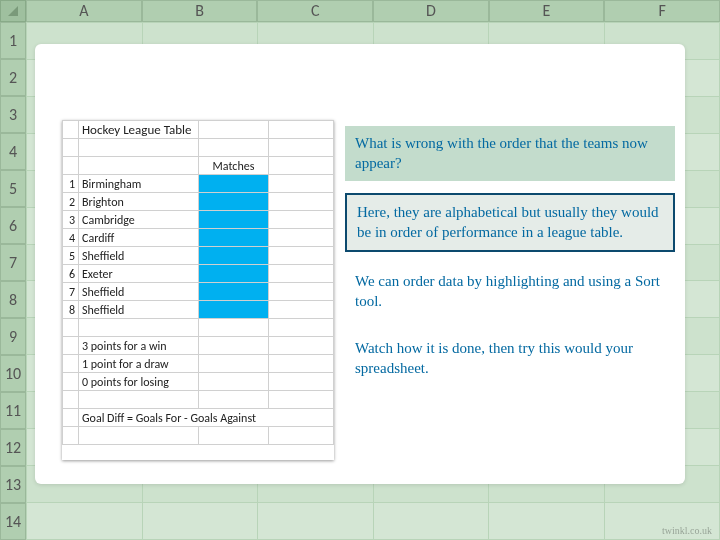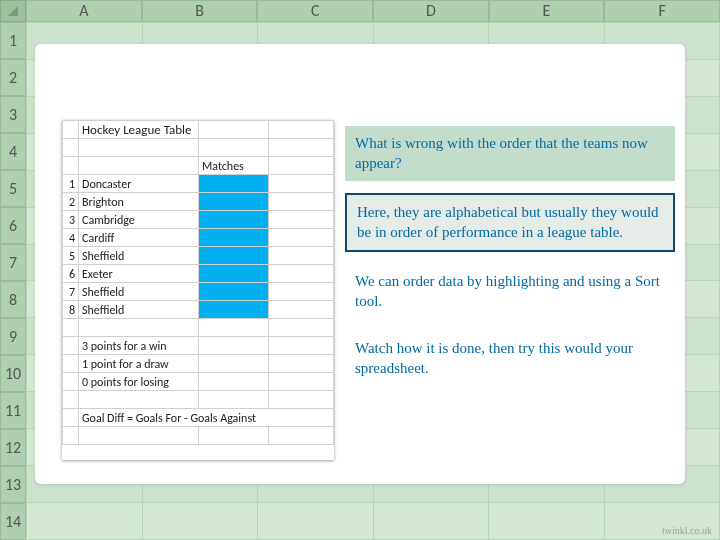--- a/index.html
+++ b/index.html
@@ -46,21 +46,21 @@
   width: 272px; height: 340px;
   background: #fff;
   box-shadow: 0 1px 3px rgba(0,0,0,.4);
 }
 .ss-image table { border-collapse: collapse; width: 100%; font-size: 12px; color: #222; font-family: Calibri, Arial, sans-serif; }
 .ss-image td { border: 1px solid #d0d0d0; height: 18px; padding: 1px 3px; }
 .ss-image .a { width: 16px; text-align: right; }
 .ss-image .b { width: 120px; }
 .ss-image .c { width: 70px; }
 .ss-title { font-weight: normal; font-size: 13px; }
-.ss-matches { text-align: left; font-size: 12px; }
+.ss-matches { text-align: center; font-size: 12px; }
 .ss-blue { background: #00b0f0; }
 
 .text-col {
   position: absolute;
   left: 345px; top: 126px;
   width: 330px;
   font-family: 'Comic Sans MS', cursive;
   font-size: 15px;
   color: #0369a1;
   line-height: 1.3;
@@ -247,21 +247,21 @@
           <td></td>
         </tr>
     <tr>
           <td class="a"></td>
           <td class="b"></td>
           <td class="c ss-matches">Matches</td>
           <td></td>
         </tr>
     <tr>
           <td class="a">1</td>
-          <td class="b">Doncaster</td>
+          <td class="b">Birmingham</td>
           <td class="c ss-blue"></td>
           <td></td>
         </tr>
     <tr>
           <td class="a">2</td>
           <td class="b">Brighton</td>
           <td class="c ss-blue"></td>
           <td></td>
         </tr>
     <tr>

